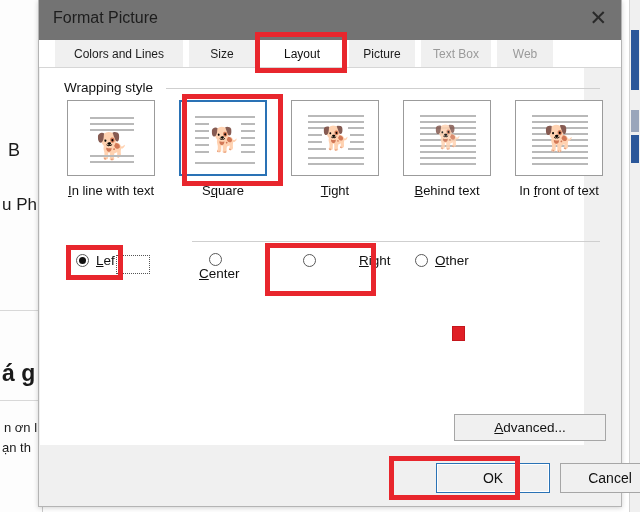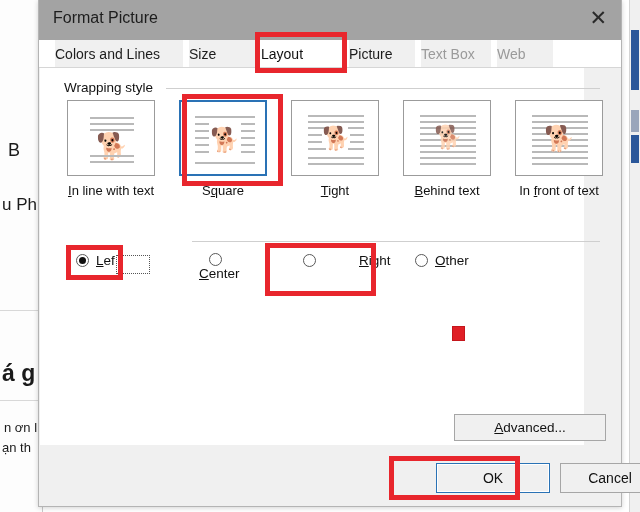--- a/index.html
+++ b/index.html
@@ -62,38 +62,38 @@
     font-family:"Liberation Sans",sans-serif;line-height:1;
   }
 
   
   #dialog{
     position:absolute;left:38px;top:0px;width:582px;height:506px;
     background:#f0f0f0;border:1px solid #b4b4b4;border-top:none;
     box-shadow:0 1px 5px rgba(0,0,0,.18);
   }
   #titlebar{
-    position:absolute;left:0;top:0;width:100%;height:40px;background:#a3a3a3;
+    position:absolute;left:0;top:0;width:100%;height:40px;background:#737373;
   }
   #dlg-title{
     position:absolute;left:14px;top:9px;font-size:16px;color:#1d1d1d;
   }
   #dlg-close{
     position:absolute;right:14px;top:7px;font-size:21px;color:#2a2a2a;
     cursor:pointer;line-height:1;
   }
 
   
   #tabstrip{
     position:absolute;left:0;top:40px;width:100%;height:28px;
     background:#ffffff;
   }
   .tab{
     position:absolute;top:0;height:28px;line-height:28px;
-    font-size:14px;color:#1c1c1c;
+    font-size:12px;color:#1c1c1c;text-align:center;
     background:#f0f0f0;cursor:pointer;white-space:nowrap;
   }
   .tab.active{background:#ffffff;color:#111;}
   .tab.dim{color:#9a9a9a;}
   #tab-underline{
     position:absolute;left:0;top:67px;width:100%;height:1px;background:#d6d6d6;
   }
   
   #tabpage{
     position:absolute;left:1px;top:68px;width:544px;height:377px;background:#ffffff;

